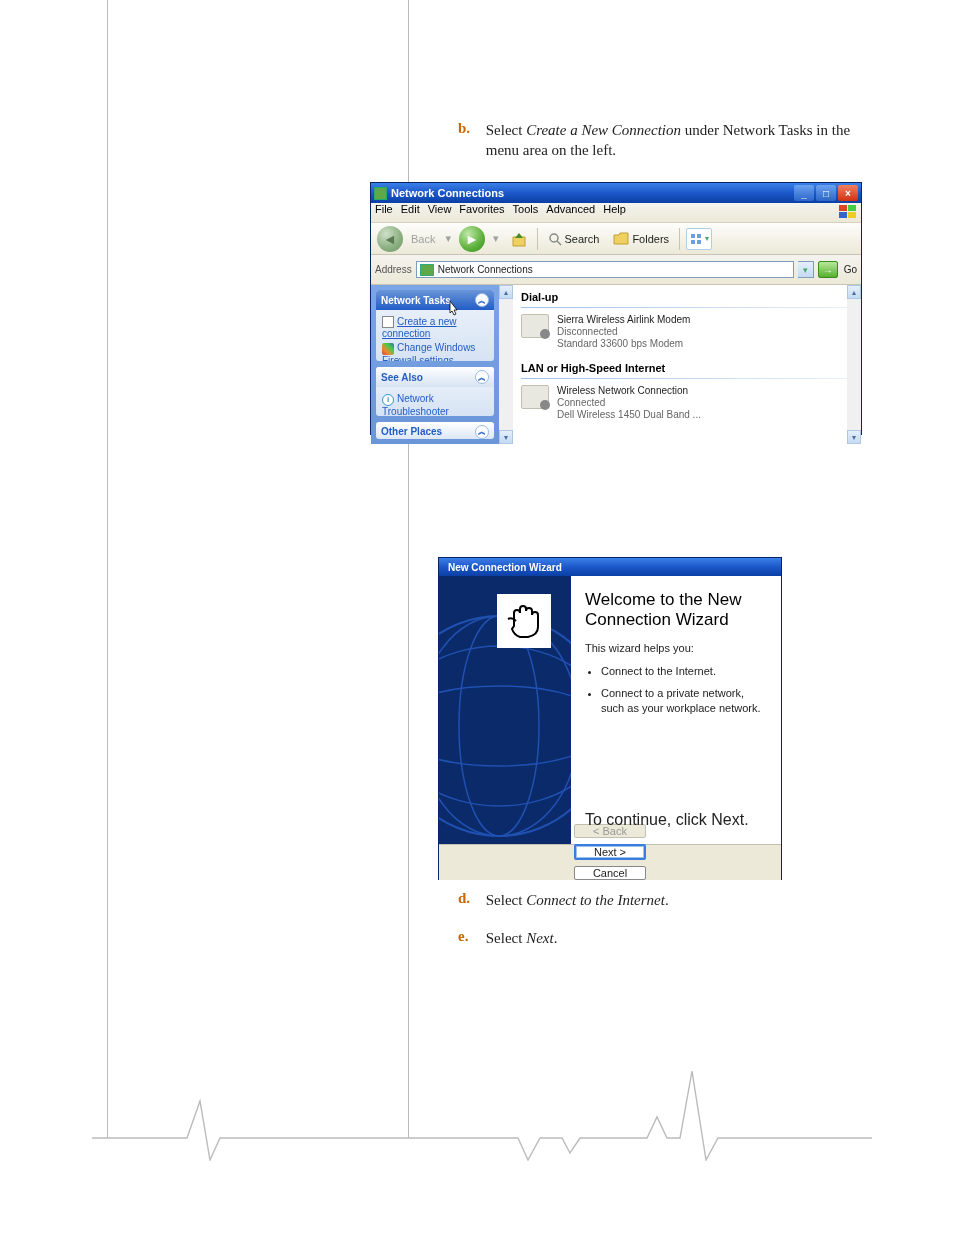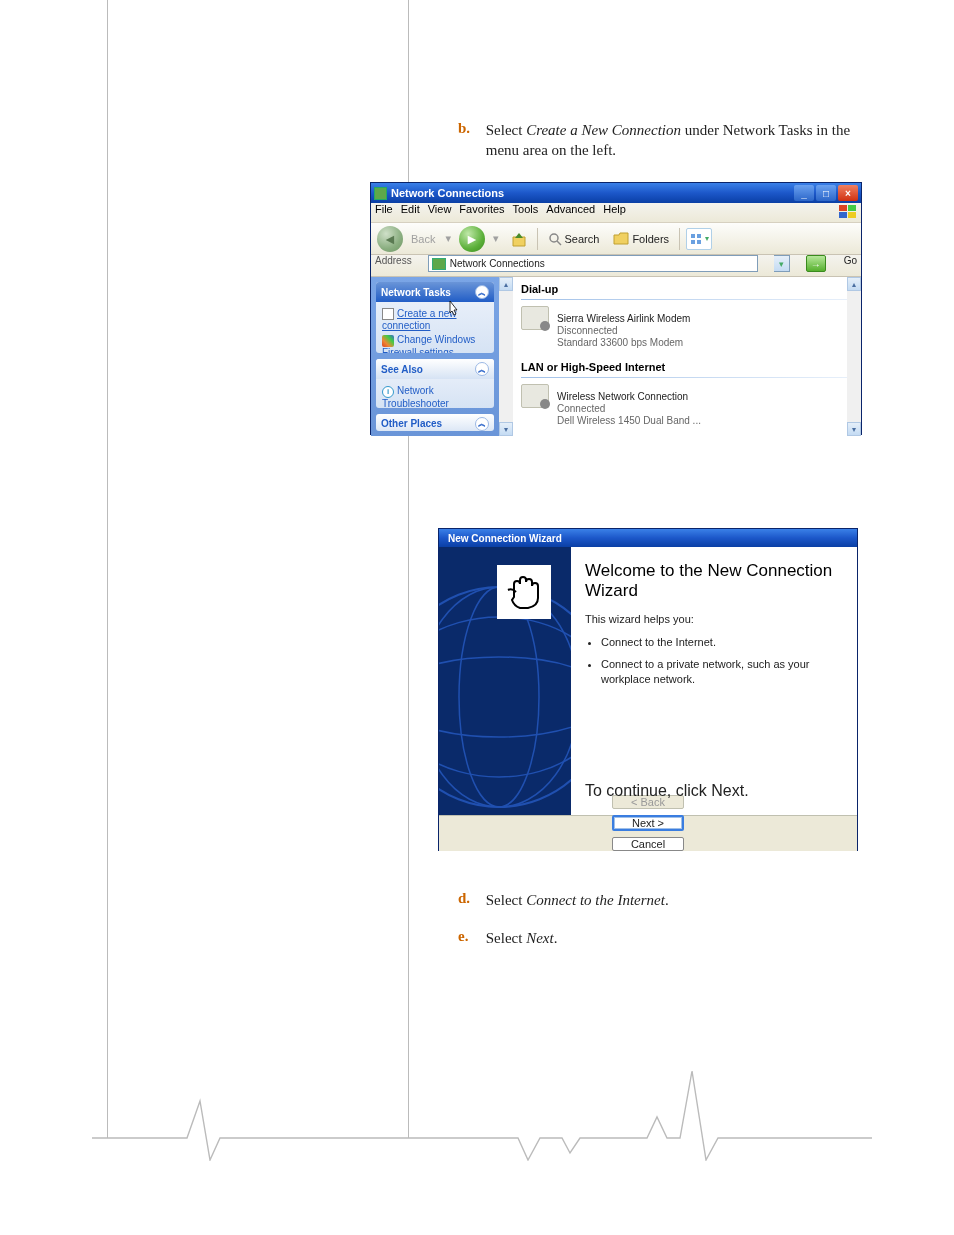--- a/index.html
+++ b/index.html
@@ -29,21 +29,21 @@
   .back { width: 26px; height: 26px; border-radius: 50%; background: radial-gradient(circle at 35% 30%, #cfe0c8, #8aae80 60%, #6c9662); display: flex; align-items: center; justify-content: center; color: #5a7a52; font-size: 14px; }
   .fwd { width: 26px; height: 26px; border-radius: 50%; background: radial-gradient(circle at 35% 30%, #bfe8a8, #5cb03a 60%, #3a8a1e); display: flex; align-items: center; justify-content: center; color: #fff; font-size: 14px; }
   .backlbl { color: #a0a0a0; font-size: 11px; padding: 0 2px; }
   .up { width: 24px; height: 24px; color: #4a8c2a; font-size: 16px; display:flex; align-items:center; justify-content:center; }
   .sep { width: 1px; height: 22px; background: #c9c3b3; }
   .search { display: flex; align-items: center; gap: 3px; padding: 0 4px; }
   .magnify { width: 14px; height: 14px; }
   .folders { display: flex; align-items: center; gap: 3px; padding: 0 4px; }
   .foldericon { width: 16px; height: 13px; }
   .views { width: 26px; height: 22px; border: 1px solid #b0d0e8; border-radius: 2px; background: #fff; display:flex; align-items:center; justify-content:center; }
-  .addressbar { height: 22px; background: linear-gradient(#f4f3ee,#ece9d8); border-bottom: 1px solid #c9c3b3; display: flex; padding: 0 4px; gap: 16px; }
+  .addressbar { height: 30px; background: linear-gradient(#f4f3ee,#ece9d8); border-bottom: 1px solid #c9c3b3; display: flex; align-items: center; padding: 0 4px; gap: 4px; }
   .addressbar .alabel { color: #555; font-size: 10px; }
   .addressbar .abox { flex: 1; height: 17px; background: #fff; border: 1px solid #7f9db9; display: flex; align-items: center; padding: 0 3px; gap: 4px; }
   .addressbar .abox .aicon { width: 14px; height: 12px; background: #5ea84a; border: 1px solid #3a7; }
   .addressbar .dd { width: 16px; height: 17px; background: linear-gradient(#e5eff9,#c4dbf3); border: 1px solid #7f9db9; border-left: none; display: flex; align-items: center; justify-content: center; color: #4a6; font-size: 9px; }
   .gobtn { width: 20px; height: 17px; background: linear-gradient(#b6e89a,#56b02e); border: 1px solid #3a8a1e; border-radius: 2px; display: flex; align-items: center; justify-content: center; color: #fff; font-size: 10px; font-weight: bold; }
   .golbl { font-size: 10px; padding-left: 2px; }
   .body-area { display: flex; height: 159px; }
   .sidepanel { width: 128px; background: linear-gradient(to bottom,#7aa5e6,#6a95d8); padding: 5px 5px; display: flex; flex-direction: column; gap: 6px; }
   .panel { background: linear-gradient(#eef3fb,#d6e3f4); border-radius: 3px; overflow: hidden; }
   .panel .phead { display: flex; align-items: center; justify-content: space-between; padding: 3px 5px; color: #215dc6; font-weight: bold; font-size: 10px; background: linear-gradient(#fff,#d6e3f4); }
@@ -58,26 +58,26 @@
   .icon-sm.info { background: #fff; border: 1px solid #39c; border-radius: 50%; color: #39c; font-size: 8px; text-align: center; line-height: 10px; font-weight: bold; }
   .scrollcol { width: 14px; background: #f0f0f0; display: flex; flex-direction: column; }
   .sbtn { height: 14px; background: linear-gradient(#e5eff9,#c4dbf3); border: 1px solid #b0c8e4; display: flex; align-items: center; justify-content: center; font-size: 8px; color: #4a6ea0; }
   .strack { flex: 1; }
   .main { flex: 1; background: #fff; padding: 4px 8px; position: relative; }
   .section-h { font-weight: bold; color: #000; font-size: 11px; margin: 2px 0 4px; }
   .hr { height: 1px; background: linear-gradient(to right,#a0c0e8,#e8f0fa); margin-bottom: 6px; }
   .conn-item { display: flex; gap: 8px; margin-bottom: 12px; align-items: flex-start; }
   .conn-icon { width: 28px; height: 24px; background: #e8e8e0; border: 1px solid #c0c0b0; border-radius: 2px; position: relative; }
   .conn-icon::after { content: ""; position: absolute; right: -2px; bottom: -2px; width: 10px; height: 10px; border-radius: 50%; background: #888; }
-  .conn-txt { font-size: 10px; line-height: 1.2; margin-top: 7px; }
+  .conn-txt { font-size: 10px; line-height: 1.2; }
   .rscroll { position: absolute; right: 0; top: 0; bottom: 0; width: 14px; background: #f0f0f0; display: flex; flex-direction: column; }
   .cursor { position: absolute; left: 446px; top: 299px; font-size: 14px; color: #000; pointer-events: none; }
 
   .content2 { position: absolute; left: 458px; top: 475px; width: 410px; }
-  .wizard { position: absolute; left: 438px; top: 528px; width: 420px; height: 323px; font-family: Tahoma, Arial, sans-serif; border: 1px solid #0a246a; }
+  .wizard { position: absolute; left: 438px; top: 557px; width: 344px; height: 323px; font-family: Tahoma, Arial, sans-serif; border: 1px solid #0a246a; }
   .wizard .titlebar { height: 18px; }
   .wizard .wbody { display: flex; height: 268px; background: #fff; }
   .wizard .wleft { width: 132px; background: #0a2a6a; position: relative; overflow: hidden; }
   .wizard .wleft .globe { position: absolute; left: -40px; top: 20px; width: 200px; height: 260px; }
   .wizard .wleft .iconbox { position: absolute; left: 58px; top: 18px; width: 54px; height: 54px; background: #fff; display: flex; align-items: center; justify-content: center; }
   .wizard .wright { flex: 1; padding: 14px 14px; font-size: 11px; }
   .wizard .wright h2 { font-family: Tahoma, Arial, sans-serif; font-size: 17px; font-weight: normal; color: #000; margin-bottom: 12px; }
   .wizard .wright .intro { margin-bottom: 10px; }
   .wizard .wright ul { list-style: disc; padding-left: 16px; }
   .wizard .wright ul li { margin-bottom: 8px; line-height: 1.3; }

